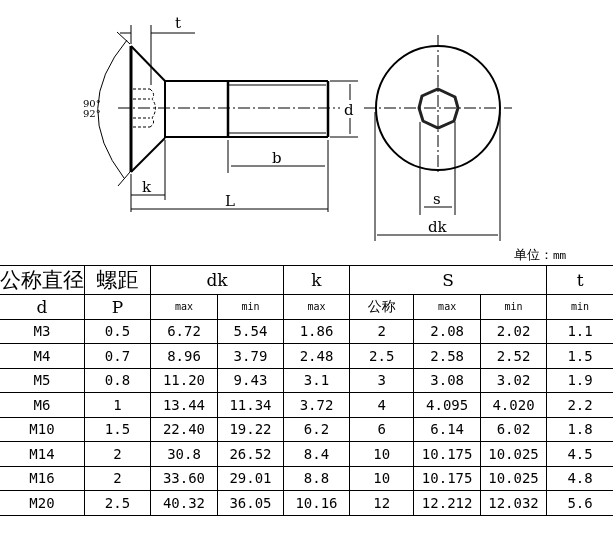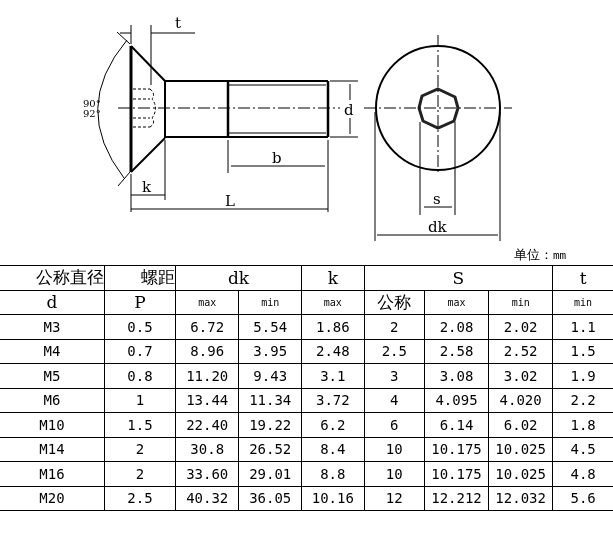--- a/index.html
+++ b/index.html
@@ -8,24 +8,24 @@
   #drawing { position:absolute; left:0; top:0; width:613px; height:262px; }
   #unit { position:absolute; left:514px; top:246px; font-size:13px;
           font-family:"DejaVu Sans", sans-serif; }
   #unit .mm { font-family:"DejaVu Sans Mono", monospace; font-size:11px; }
   table { position:absolute; left:0; top:265px; border-collapse:collapse;
           font-family:"DejaVu Sans Mono", monospace; table-layout:fixed; }
   td { text-align:center; vertical-align:middle; padding:0; border:1px solid #000;
        font-size:14px; height:23.5px; white-space:nowrap; overflow:hidden; }
   tr > td:first-child { border-left:none; }
   tr > td:last-child { border-right:none; }
-  td.hdr-cn { font-family:Liberation Sans, sans-serif; font-size:17px;padding-left:36px; }
+  td.hdr-cn { font-family:Liberation Sans, sans-serif; font-size:21px; }
   td.hdr-big { font-family:"DejaVu Serif", serif; font-size:17px; }
   td.hdr-sub { font-size:10px; }
-  td.hdr-sub-cn { font-family:"DejaVu Sans", sans-serif; font-size:17px; }
+  td.hdr-sub-cn { font-family:"DejaVu Sans", sans-serif; font-size:14px; }
   svg text { font-family:"DejaVu Serif", serif; }
 </style>
 </head>
 <body>
 
 <svg id="drawing" width="613" height="262" viewBox="0 0 613 262" xmlns="http://www.w3.org/2000/svg">
   <g fill="none" stroke="#000">
 
     <line x1="131" y1="46" x2="131" y2="172" stroke-width="3"></line>
 
@@ -151,21 +151,21 @@
         <td>1.86</td>
         <td>2</td>
         <td>2.08</td>
         <td>2.02</td>
         <td>1.1</td>
     </tr>
     <tr>
       <td>M4</td>
         <td>0.7</td>
         <td>8.96</td>
-        <td>3.95</td>
+        <td>3.79</td>
         <td>2.48</td>
         <td>2.5</td>
         <td>2.58</td>
         <td>2.52</td>
         <td>1.5</td>
     </tr>
     <tr>
       <td>M5</td>
         <td>0.8</td>
         <td>11.20</td>

